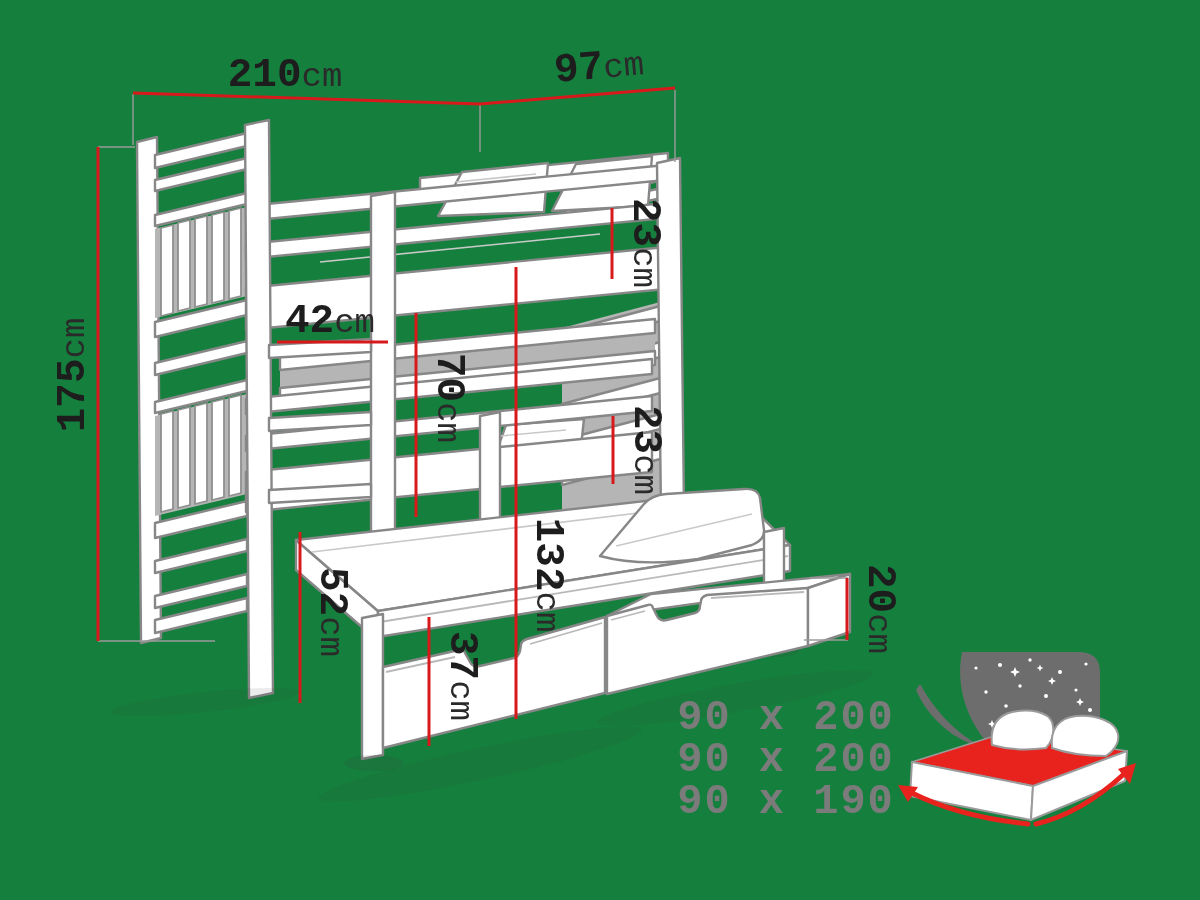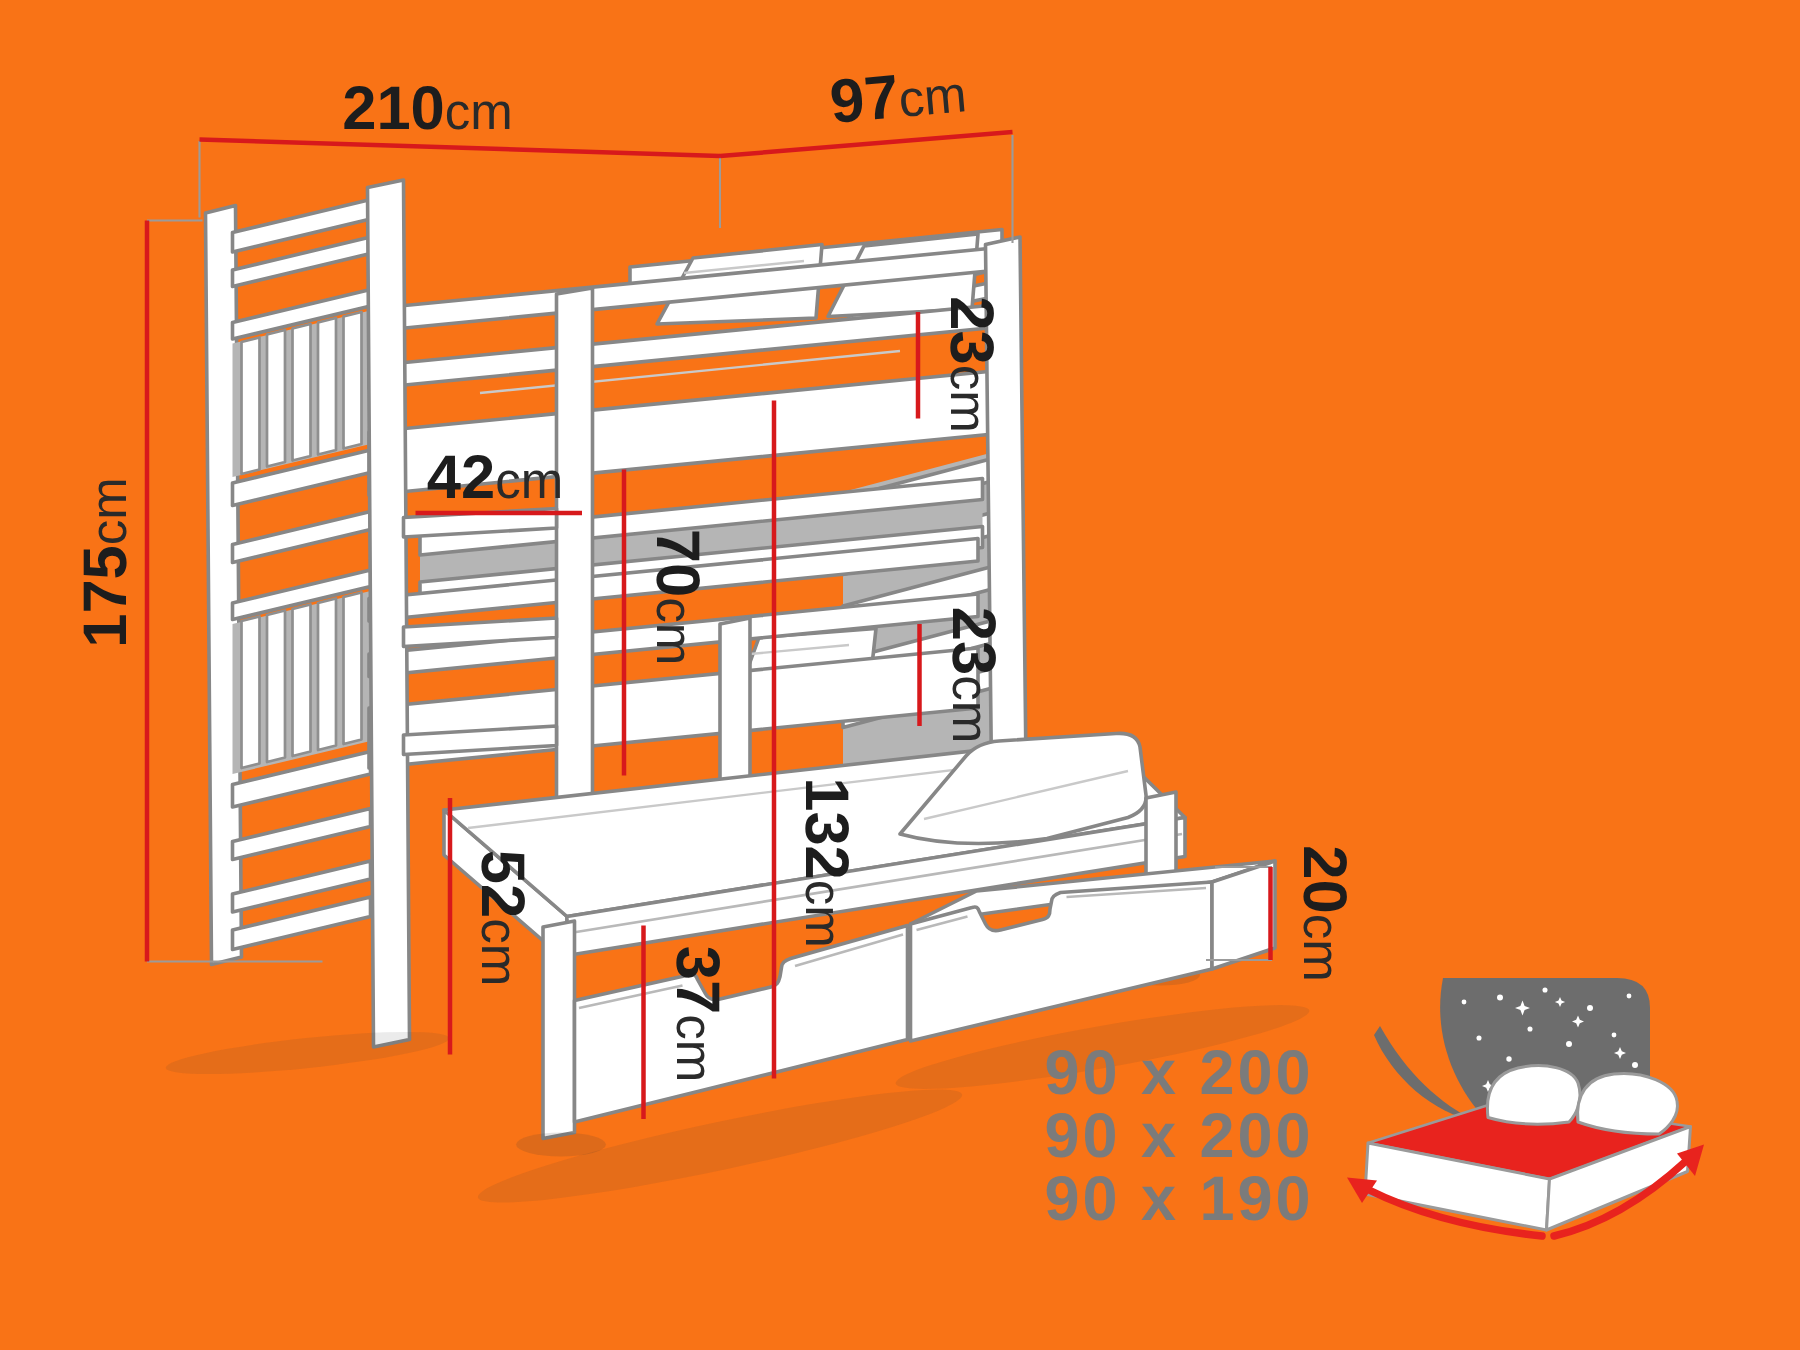--- a/index.html
+++ b/index.html
@@ -1,17 +1,17 @@
 <!DOCTYPE html>
 <html><head>
 <meta charset="utf-8">
 <style>
   html,body{margin:0;padding:0;background:#ffffff;}
-  .stage{position:relative;width:1200px;height:900px;background:#f97316;overflow:hidden;
-         font-family:Liberation Sans, sans-serif;}
+  .stage{position:relative;width:1200px;height:900px;background:#15803d;overflow:hidden;
+         font-family:Liberation Mono, monospace;}
   svg{position:absolute;left:0;top:0;}
   .wood{fill:#ffffff;stroke:#878787;stroke-width:2.4;stroke-linejoin:round;}
   .woodthin{fill:#ffffff;stroke:#8f8f8f;stroke-width:1.8;stroke-linejoin:round;}
   .gap{fill:#b5b5b5;stroke:none;}
   .ext{stroke:#9b9b9b;stroke-width:1.4;fill:none;}
   .dimline{stroke:#d7191c;stroke-width:3;fill:none;}
   .dim .num{font-weight:bold;font-size:41px;fill:#1d1d1d;}
   .dim .unit{font-size:34px;fill:#2a2a2a;font-weight:normal;}
   .size-text{font-weight:bold;font-size:42px;fill:#7b7b7b;letter-spacing:2px;}
   .foldline{stroke:#c9c9c9;stroke-width:1.6;fill:none;}

